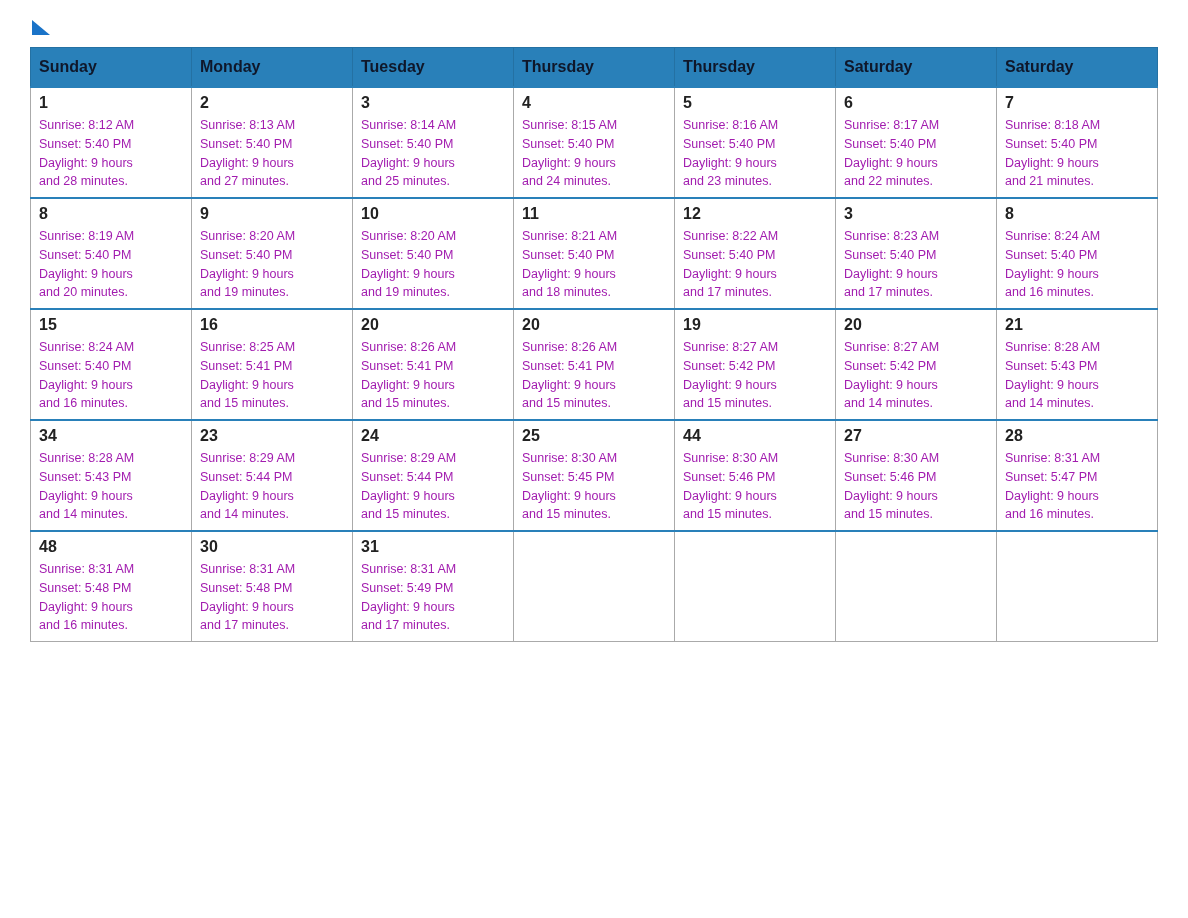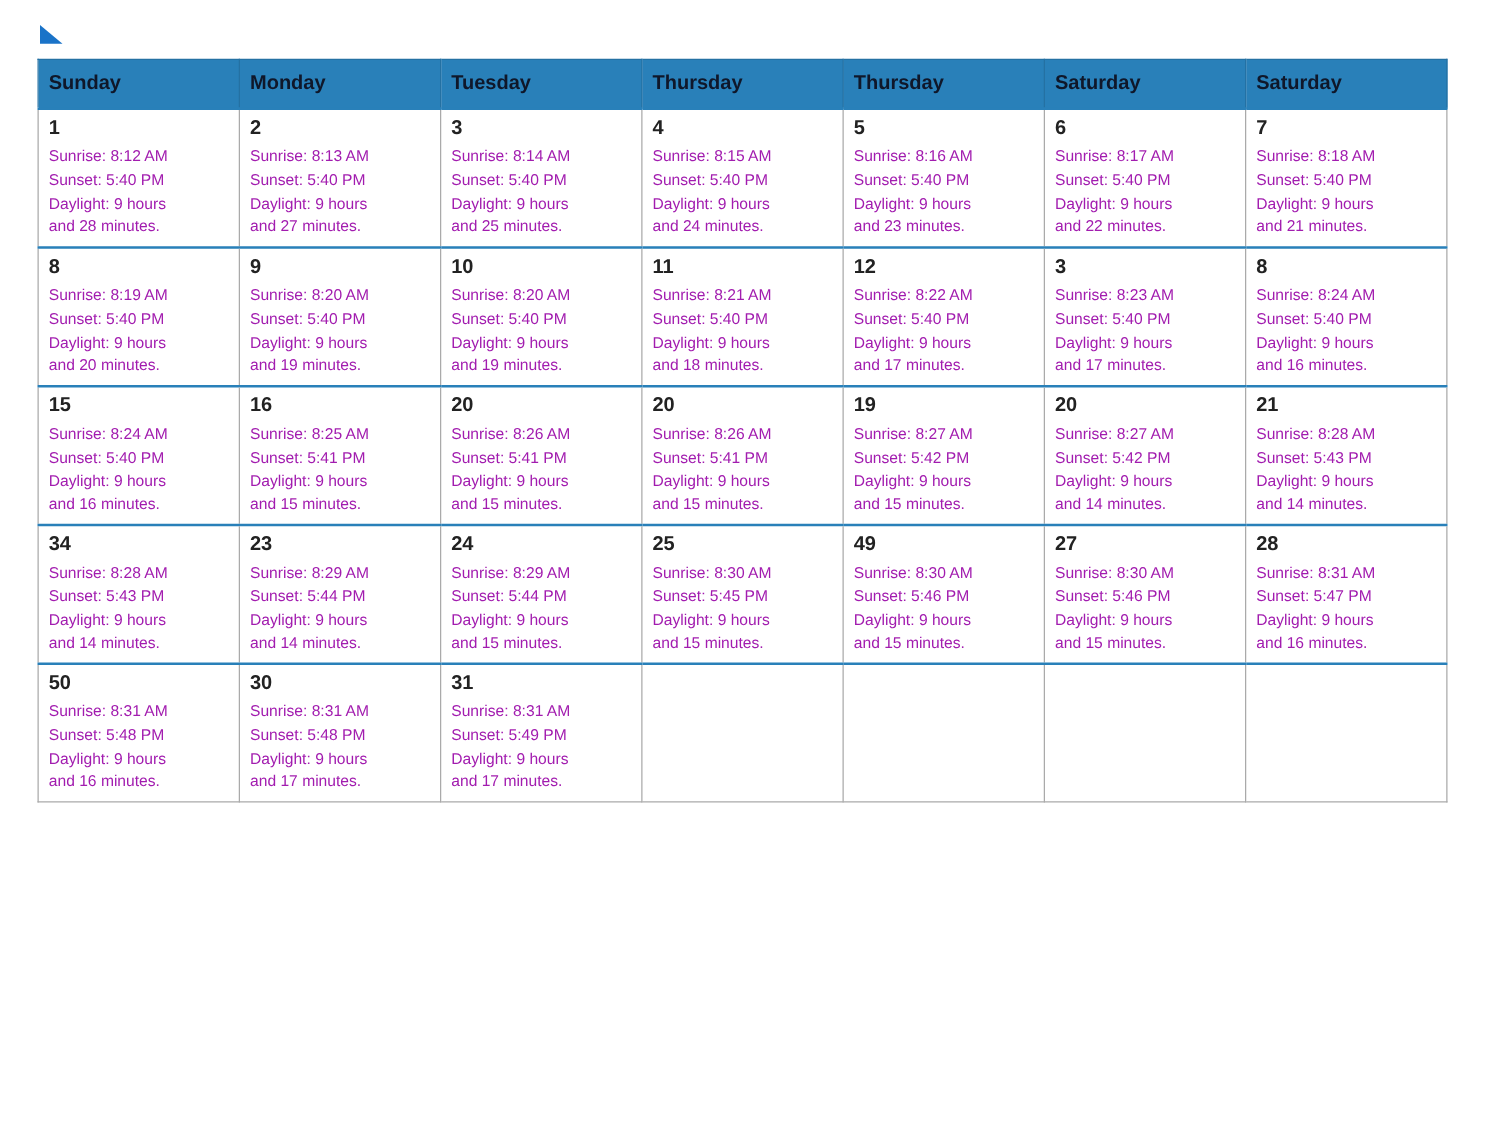--- a/index.html
+++ b/index.html
@@ -240,35 +240,35 @@
         </td>
         <td>
           <span class="day-num">24</span>
           <div class="day-info">Sunrise: 8:29 AM<br>Sunset: 5:44 PM<br>Daylight: 9 hours<br>and 15 minutes.</div>
         </td>
         <td>
           <span class="day-num">25</span>
           <div class="day-info">Sunrise: 8:30 AM<br>Sunset: 5:45 PM<br>Daylight: 9 hours<br>and 15 minutes.</div>
         </td>
         <td>
-          <span class="day-num">49</span>
+          <span class="day-num">44</span>
           <div class="day-info">Sunrise: 8:30 AM<br>Sunset: 5:46 PM<br>Daylight: 9 hours<br>and 15 minutes.</div>
         </td>
         <td>
           <span class="day-num">27</span>
           <div class="day-info">Sunrise: 8:30 AM<br>Sunset: 5:46 PM<br>Daylight: 9 hours<br>and 15 minutes.</div>
         </td>
         <td>
           <span class="day-num">28</span>
           <div class="day-info">Sunrise: 8:31 AM<br>Sunset: 5:47 PM<br>Daylight: 9 hours<br>and 16 minutes.</div>
         </td>
       </tr>
       <tr>
         <td>
-          <span class="day-num">50</span>
+          <span class="day-num">48</span>
           <div class="day-info">Sunrise: 8:31 AM<br>Sunset: 5:48 PM<br>Daylight: 9 hours<br>and 16 minutes.</div>
         </td>
         <td>
           <span class="day-num">30</span>
           <div class="day-info">Sunrise: 8:31 AM<br>Sunset: 5:48 PM<br>Daylight: 9 hours<br>and 17 minutes.</div>
         </td>
         <td>
           <span class="day-num">31</span>
           <div class="day-info">Sunrise: 8:31 AM<br>Sunset: 5:49 PM<br>Daylight: 9 hours<br>and 17 minutes.</div>
         </td>

